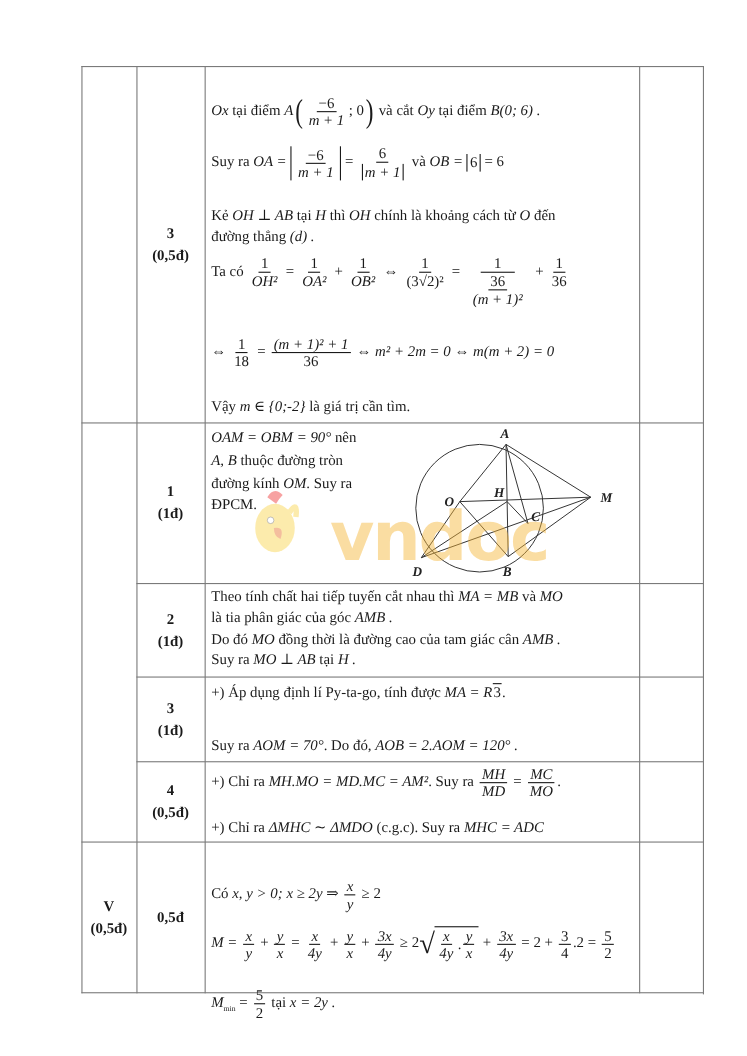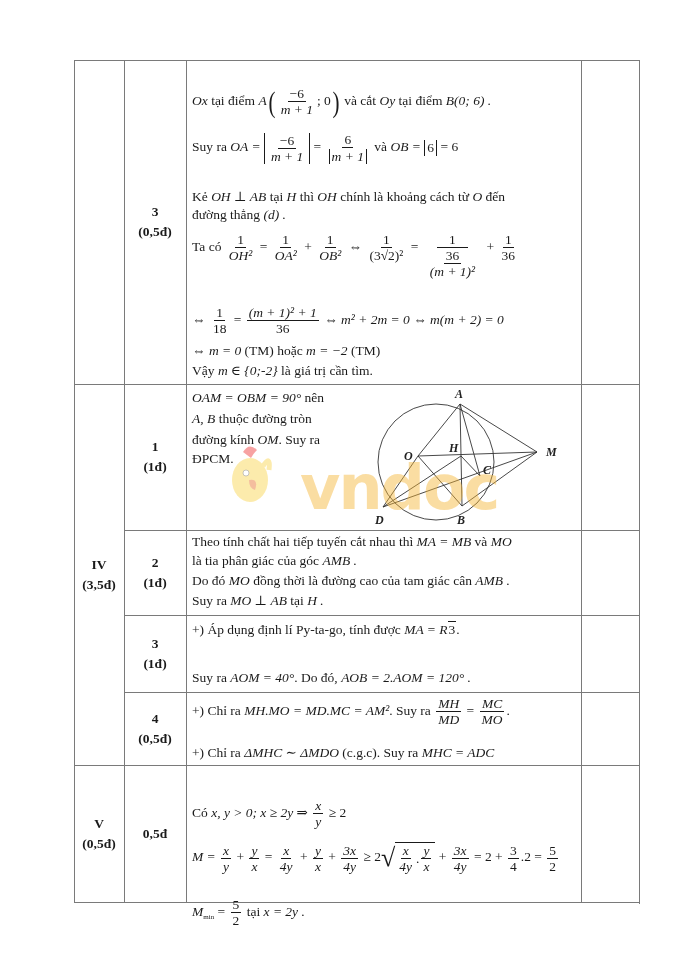--- a/index.html
+++ b/index.html
@@ -38,24 +38,20 @@
   <div class="hl" style="left:50px;top:470px;width:516px"></div>
   <div class="hl" style="left:50px;top:555px;width:516px"></div>
   <div class="hl" style="left:50px;top:632px;width:516px"></div>
   <div class="hl" style="left:0;top:705px;width:566px"></div>
   <div class="hl" style="left:0;top:842px;width:566px"></div>
 
   <div class="cell center" style="left:50px;top:0;width:62px;height:324px">
     <span>3</span>
     <span>(0,5đ)</span>
   </div>
-  <div class="cell center" style="left:0;top:324px;width:50px;height:381px">
-    <span>IV</span>
-    <span>(3,5đ)</span>
-  </div>
   <div class="cell center" style="left:50px;top:324px;width:62px;height:146px">
     <span>1</span>
     <span>(1đ)</span>
   </div>
   <div class="cell center" style="left:50px;top:470px;width:62px;height:85px">
     <span>2</span>
     <span>(1đ)</span>
   </div>
   <div class="cell center" style="left:50px;top:555px;width:62px;height:77px">
     <span>3</span>
@@ -128,23 +124,20 @@
     <div class="line" style="top:245px">
       ⇔ <span class="frac">
           <span class="num">1</span>
           <span class="den">18</span>
         </span> =
       <span class="frac">
           <span class="num"><i class="m">(m + 1)² + 1</i></span>
           <span class="den">36</span>
         </span> ⇔
       <i class="m">m² + 2m = 0</i> ⇔ <i class="m">m(m + 2) = 0</i>
-    </div>
-    <div class="line" style="top:283px">
-      ⇔ <i class="m">m = 0</i> <span>(TM) hoặc</span> <i class="m">m = −2</i> <span>(TM)</span>
     </div>
     <div class="line" style="top:302px">
       <span>Vậy</span> <i class="m">m ∈ {0;-2}</i> <span>là giá trị cần tìm.</span>
     </div>
   </div>
 
   <div class="cell" style="left:112px;top:324px;width:395px;height:146px">
     <div class="line" style="top:6px"><i class="m">OAM = OBM = 90°</i> <span>nên</span></div>
     <div class="line" style="top:27px"><i class="m">A, B</i> <span>thuộc đường tròn</span></div>
     <div class="line" style="top:48px"><span>đường kính</span> <i class="m">OM</i><span>. Suy ra</span></div>
@@ -179,21 +172,21 @@
 
   <div class="cell" style="left:112px;top:470px;width:395px;height:85px">
     <div class="line" style="top:4px"><span>Theo tính chất hai tiếp tuyến cắt nhau thì</span> <i class="m">MA = MB</i> <span>và</span> <i class="m">MO</i></div>
     <div class="line" style="top:43px"><span>Do đó</span> <i class="m">MO</i> <span>đồng thời là đường cao của tam giác cân</span> <i class="m">AMB .</i></div>
     <div class="line" style="top:23px"><span>là tia phân giác của góc</span> <i class="m">AMB .</i></div>
     <div class="line" style="top:62px"><span>Suy ra</span> <i class="m">MO ⊥ AB</i> <span>tại</span> <i class="m">H .</i></div>
   </div>
 
   <div class="cell" style="left:112px;top:555px;width:395px;height:77px">
     <div class="line" style="top:6px"><span>+) Áp dụng định lí Py-ta-go, tính được</span> <i class="m">MA = R</i><span class="sqrt">3</span><span>.</span></div>
-    <div class="line" style="top:55px"><span>Suy ra</span> <i class="m">AOM = 40°</i><span>. Do đó,</span> <i class="m">AOB = 2.AOM = 120° .</i></div>
+    <div class="line" style="top:55px"><span>Suy ra</span> <i class="m">AOM = 70°</i><span>. Do đó,</span> <i class="m">AOB = 2.AOM = 120° .</i></div>
   </div>
 
   <div class="cell" style="left:112px;top:632px;width:395px;height:73px">
     <div class="line" style="top:4px">
       <span>+) Chỉ ra</span> <i class="m">MH.MO = MD.MC = AM²</i><span>. Suy ra</span>
       <span class="frac">
           <span class="num"><i class="m">MH</i></span>
           <span class="den"><i class="m">MD</i></span>
         </span> =
       <span class="frac">

